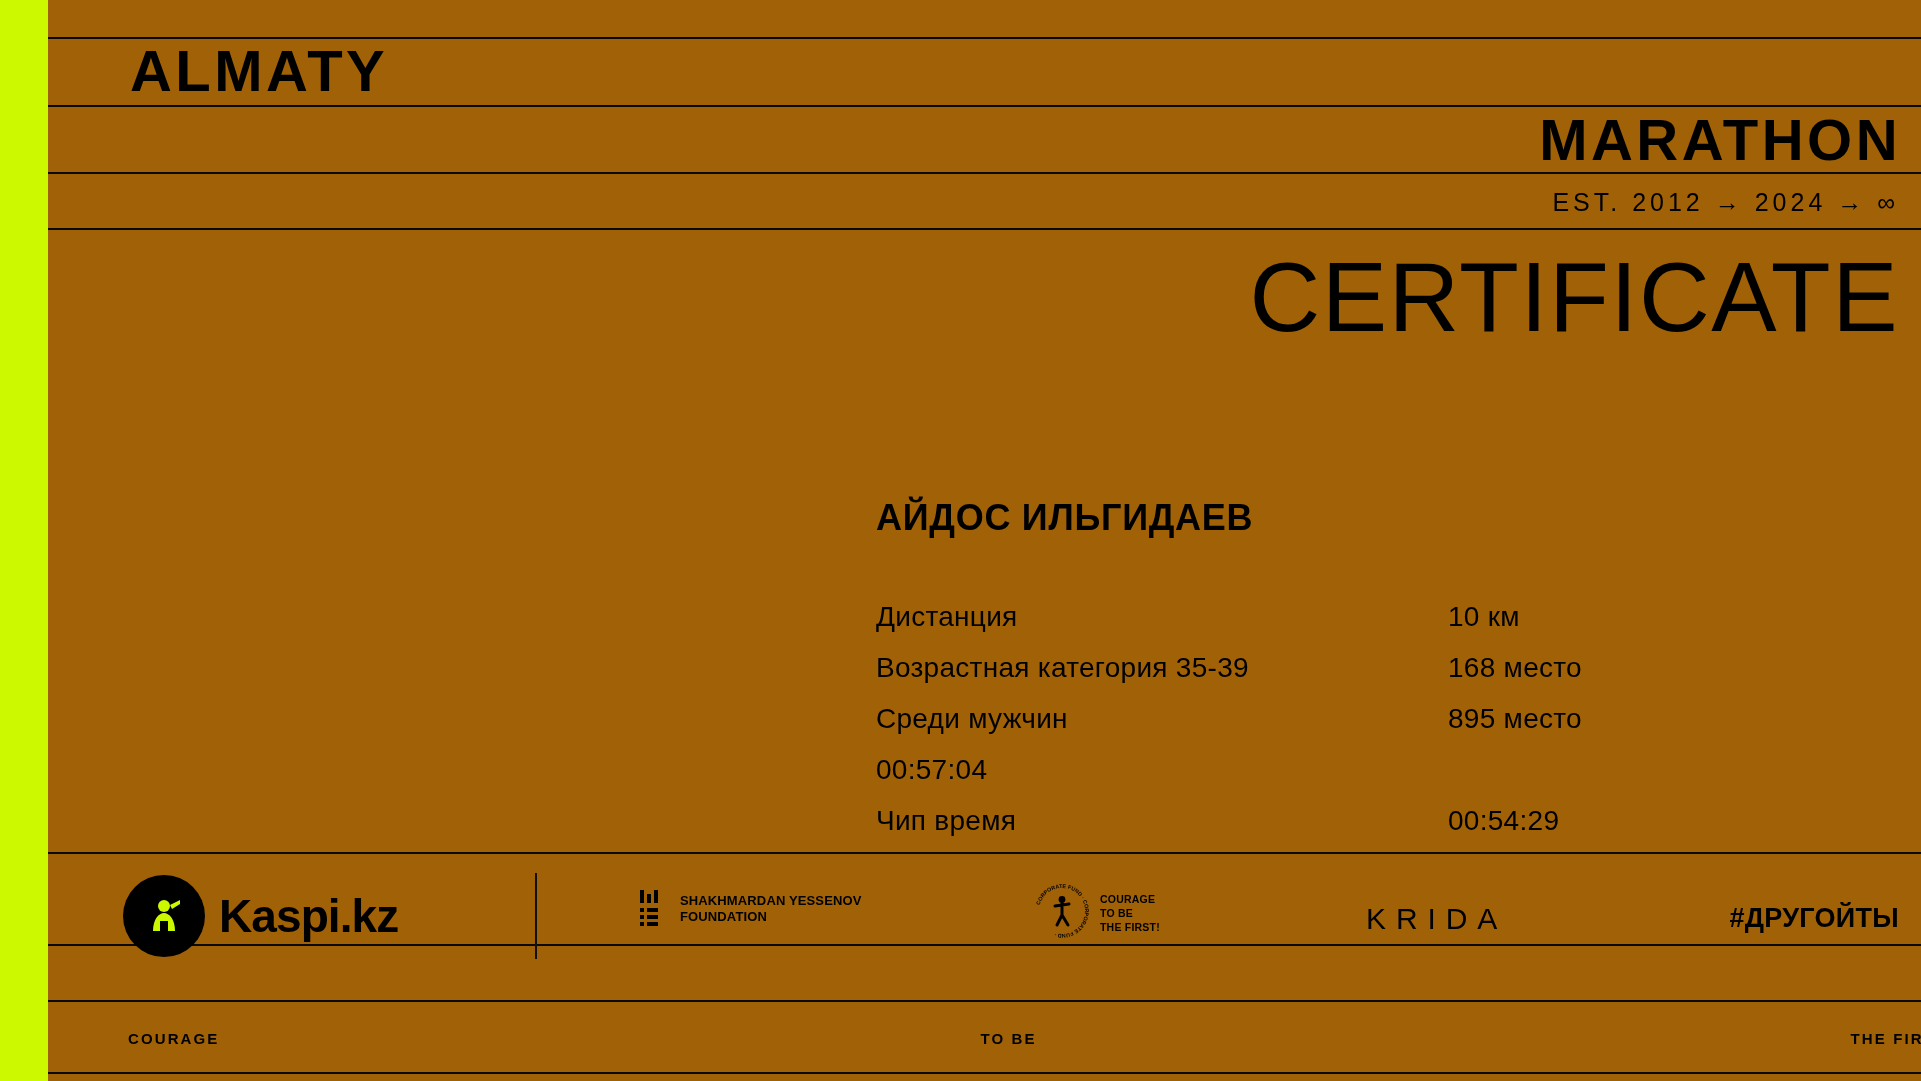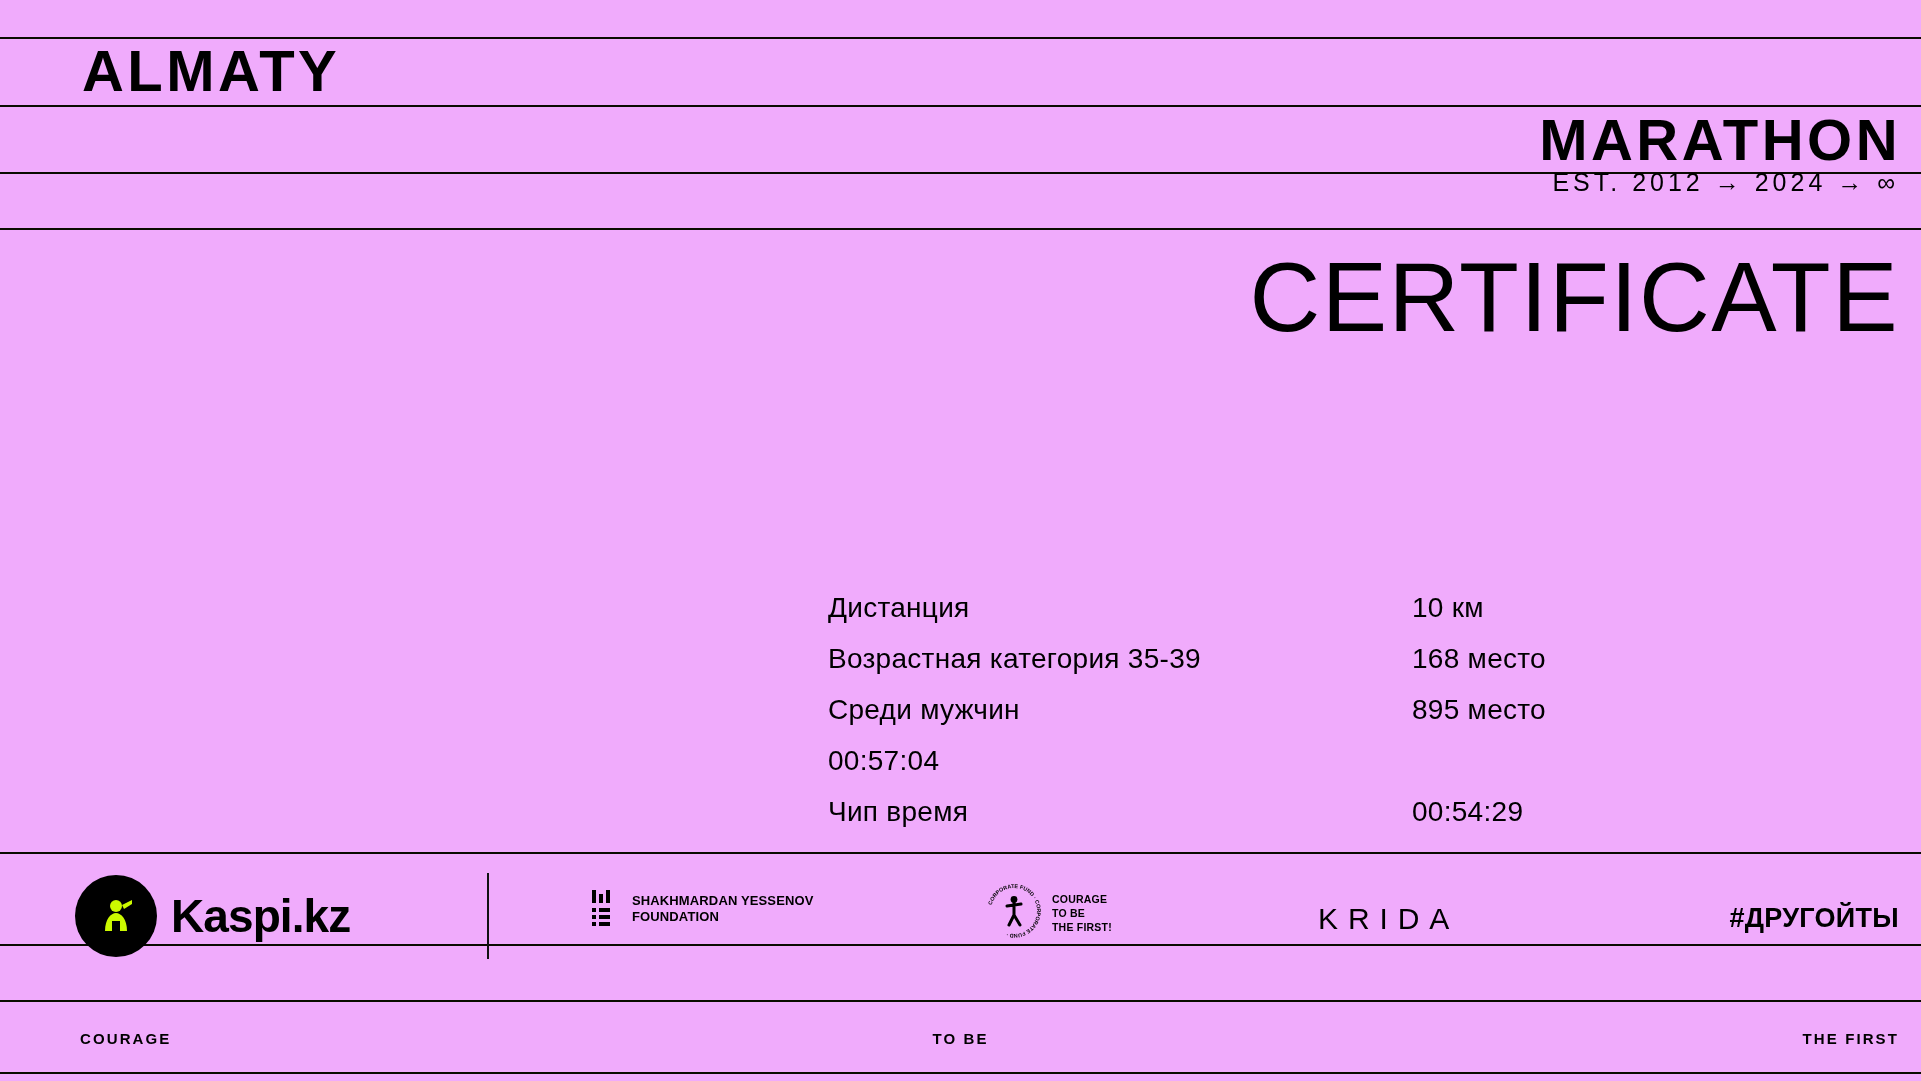--- a/index.html
+++ b/index.html
@@ -11,21 +11,22 @@
     width: 1921px;
     height: 1081px;
     overflow: hidden;
     font-family: "Liberation Sans", sans-serif;
     color: #000;
     position: relative;
   }
   .cert {
     position: absolute;
     inset: 0;
-    background: #f0abfc;
+    background: #a16207;
+    margin-left: 48px;
   }
 
   
   .rule {
     position: absolute;
     left: 0;
     width: 1921px;
     height: 2px;
     background: #0a0a00;
   }
@@ -53,21 +54,21 @@
     font-size: 58px;
   }
   .marathon {
     right: 20px;
     top: 111px;
     font-size: 58px;
   }
   .est {
     position: absolute;
     right: 22px;
-    top: 168px;
+    top: 188px;
     font-size: 25px;
     letter-spacing: 0.16em;
     font-weight: 400;
     white-space: nowrap;
   }
 
   
   .title {
     position: absolute;
     right: 22px;
@@ -93,23 +94,22 @@
 
   
   .results {
     position: absolute;
     left: 828px;
     top: 582px;
     width: 780px;
   }
   .res-row {
     display: flex;
-    align-items: center;
+    align-items: flex-end;
     height: 51px;
-    gap: 12px;
   }
   .res-label {
     width: 572px;
     font-size: 28px;
     letter-spacing: 0.01em;
     white-space: nowrap;
   }
   .res-value {
     font-size: 28px;
     letter-spacing: 0.01em;
@@ -226,20 +226,21 @@
   <div class="rule r6"></div>
   <div class="rule r7"></div>
   <div class="rule r8"></div>
 
   <div class="wordmark almaty">ALMATY</div>
   <div class="wordmark marathon">MARATHON</div>
   <div class="est">EST. 2012 → 2024 → ∞</div>
 
   <div class="title">CERTIFICATE</div>
 
+  <div class="athlete">АЙДОС ИЛЬГИДАЕВ</div>
 
   <div class="results">
     <div class="res-row">
       <div class="res-label">Дистанция</div>
       <div class="res-value">10 км</div>
     </div>
     <div class="res-row">
       <div class="res-label">Возрастная категория 35-39</div>
       <div class="res-value">168 место</div>
     </div>

